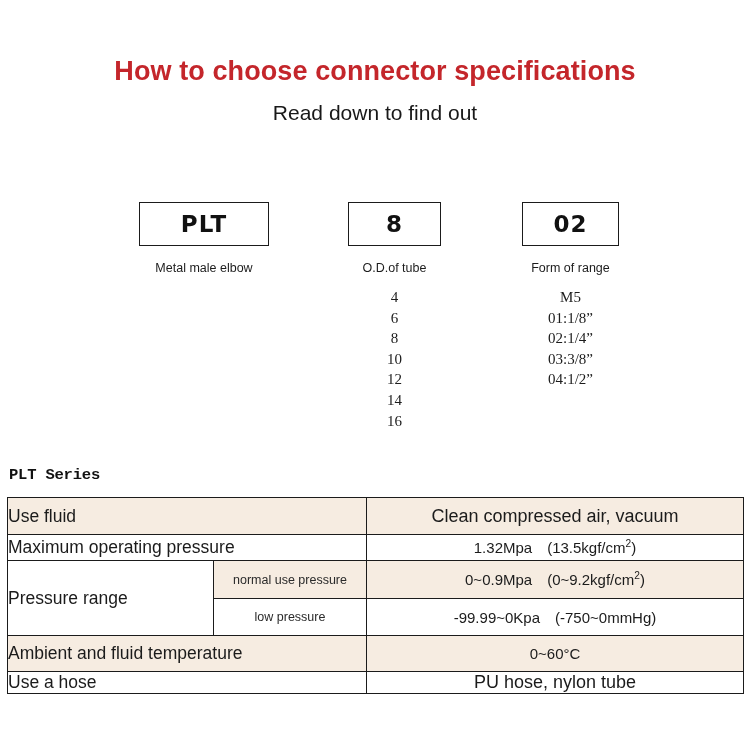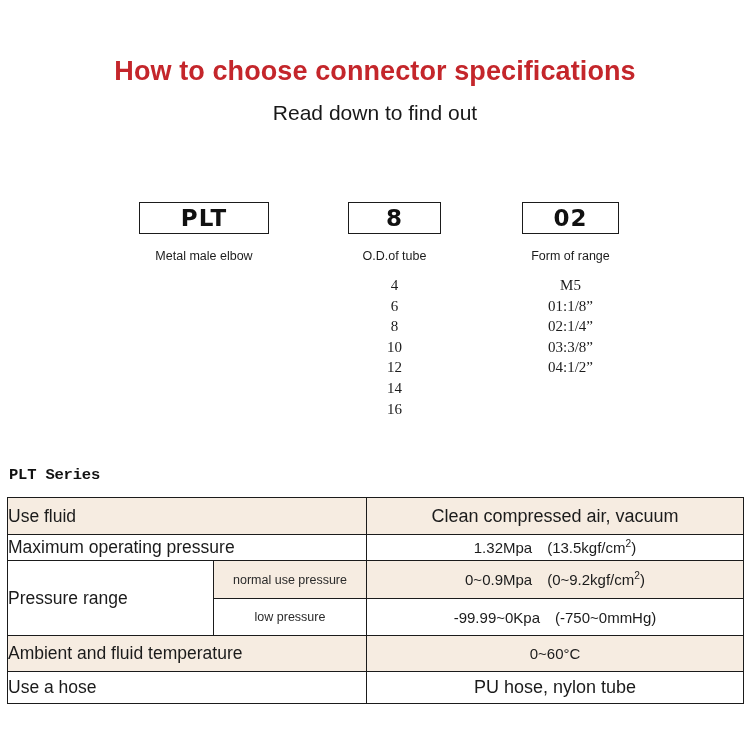--- a/index.html
+++ b/index.html
@@ -51,21 +51,21 @@
     height: 240px;
   }
   .code-col {
     position: absolute;
     top: 0;
   }
   .code-box {
     box-sizing: border-box;
     border: 1.6px solid #1b1b1b;
     background: #ffffff;
-    height: 32px;
+    height: 44px;
     display: flex;
     align-items: center;
     justify-content: center;
   }
   .code-box-text {
     font-family: "DejaVu Sans", sans-serif;
     font-weight: bold;
     font-size: 23px;
     letter-spacing: 1px;
     color: #111111;
@@ -215,18 +215,18 @@
         <td class="val-cell shade">0~0.9Mpa (0~9.2kgf/cm<sup>2</sup>)</td>
       </tr>
       <tr style="height: 37px;">
         <td class="sub-cell plain">low pressure</td>
         <td class="val-cell plain">-99.99~0Kpa (-750~0mmHg)</td>
       </tr>
       <tr style="height: 36px;">
         <td class="lbl-cell shade" colspan="2">Ambient and fluid temperature</td>
         <td class="val-cell shade">0~60°C</td>
       </tr>
-      <tr style="height: 32px;">
+      <tr style="height: 22px;">
         <td class="lbl-cell plain" colspan="2">Use a hose</td>
         <td class="val-cell big plain">PU hose, nylon tube</td>
       </tr>
     </tbody>
 </table>
 
 </body></html>

